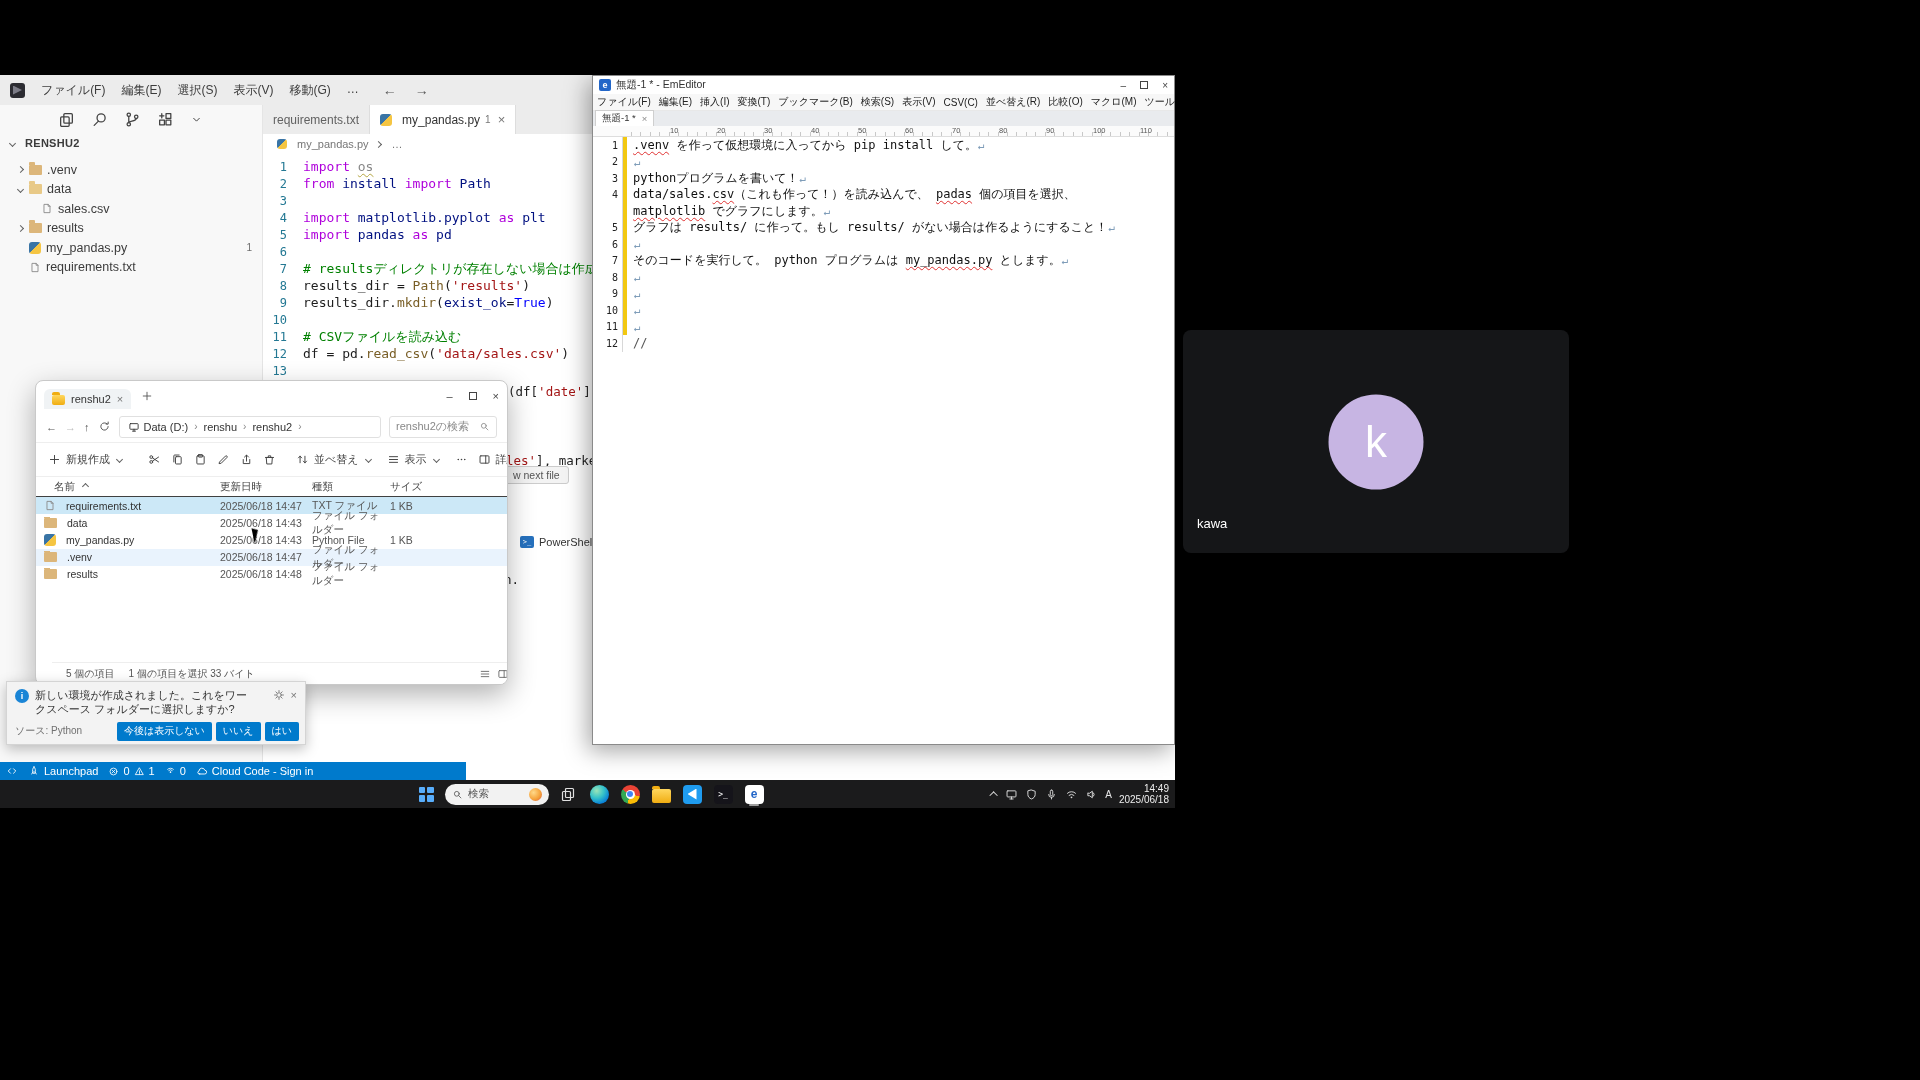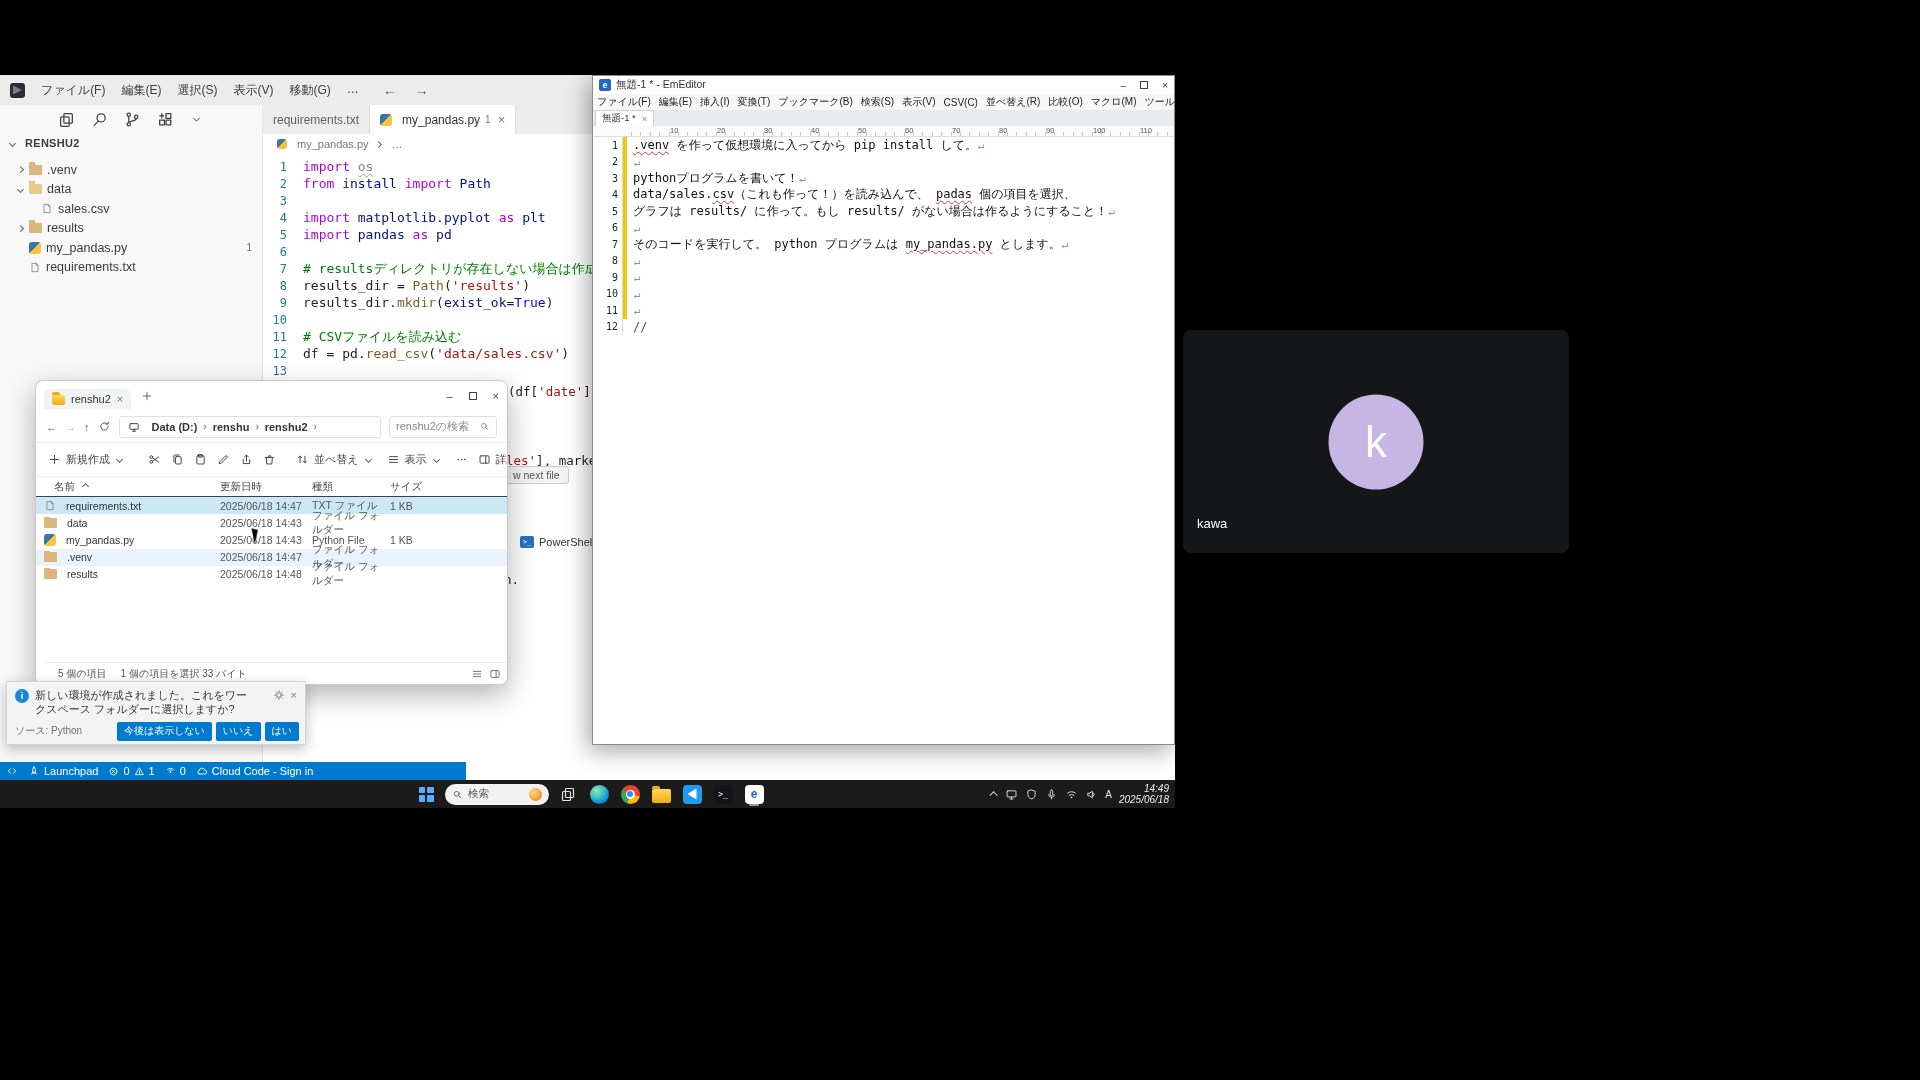--- a/index.html
+++ b/index.html
@@ -68,39 +68,39 @@
 .sb-item{display:flex;align-items:center;gap:4px;white-space:nowrap;cursor:pointer;}
 
 
 .exp{position:absolute;left:35px;top:305px;width:473px;height:305px;background:#fff;border:1px solid #c9c9c9;border-radius:8px;box-shadow:0 10px 28px rgba(0,0,0,.3);z-index:20;font-size:11px;color:#333;overflow:hidden;}
 .exp-title{height:30px;display:flex;align-items:center;padding:0 8px;}
 .exp-tab{display:flex;align-items:center;gap:6px;background:#f0f3f5;border-radius:6px 6px 0 0;padding:4px 8px;margin-top:6px;font-size:11px;}
 .exp-newtab{margin-left:10px;color:#555;}
 .exp-ctrls{margin-left:auto;display:flex;gap:16px;color:#444;align-items:center;}
 .boxglyph{display:inline-block;width:8px;height:8px;border:1px solid #444;}
 .exp-addr{height:32px;display:flex;align-items:center;gap:8px;padding:0 10px;border-bottom:1px solid #eee;color:#555;}
-.addr-pill{display:flex;align-items:center;gap:12px;background:#fff;border:1px solid #e0e0e0;border-radius:3px;height:22px;padding:0 8px;flex:1;color:#333;font-weight:bold;}
+.addr-pill{display:flex;align-items:center;gap:4px;background:#fff;border:1px solid #e0e0e0;border-radius:3px;height:22px;padding:0 8px;flex:1;color:#333;}
 .addr-sep{color:#888;font-size:10px;}
 .crumb{cursor:pointer;white-space:nowrap;}
 .exp-search{display:flex;align-items:center;gap:4px;border:1px solid #e0e0e0;border-radius:3px;height:22px;width:108px;padding:0 6px;color:#888;}
 .exp-toolbar{height:34px;display:flex;align-items:center;gap:10px;padding:0 12px;border-bottom:1px solid #eee;color:#444;}
 .tb-group{display:flex;align-items:center;gap:5px;cursor:pointer;white-space:nowrap;}
 .vsep{width:1px;height:16px;background:#ddd;}
 .exp-cols{height:20px;display:flex;align-items:center;padding-left:18px;color:#444;font-size:10.5px;border-bottom:1px solid #404040;}
 .col-name{width:166px;display:flex;gap:6px;align-items:center;}
 .col-date{width:92px;}.col-type{width:78px;}.col-size{width:48px;}
 #exp-rows{position:relative;}
 .exp-row{height:17.2px;display:flex;align-items:center;padding-left:8px;font-size:10.5px;color:#333;cursor:pointer;}
 .exp-row.sel{background:#cce8f7;}
 .exp-row.hov{background:#e9f3fd;}
 .exp-cell-name{width:176px;display:flex;align-items:center;gap:5px;overflow:hidden;}
 .exp-cell-date{width:92px;color:#555;}
 .exp-cell-type{width:78px;color:#555;}
 .exp-cell-size{width:48px;color:#555;}
-.exp-status{position:absolute;left:8px;bottom:0;width:100%;height:22px;display:flex;align-items:center;gap:14px;padding:0 14px;font-size:10px;color:#555;border-top:1px solid #eee;background:#fff;}
+.exp-status{position:absolute;left:16px;bottom:0;width:100%;height:22px;display:flex;align-items:center;gap:14px;padding:0 14px;font-size:10px;color:#555;border-top:1px solid #eee;background:#fff;}
 .exp-views{margin-left:auto;display:flex;gap:6px;color:#666;}
 
 
 .em{position:absolute;left:592px;top:0;width:583px;height:670px;background:#fff;border:1px solid #8a8a8a;box-shadow:-4px 6px 22px rgba(0,0,0,.35);z-index:10;display:flex;flex-direction:column;}
 .em-title{height:18px;display:flex;align-items:center;gap:5px;padding:0 6px;background:#fff;font-size:10.5px;color:#333;}
 .em-ic{width:12px;height:12px;border-radius:2px;background:#2266c8;color:#fff;font-size:9px;display:flex;align-items:center;justify-content:center;font-weight:bold;}
 .em-ctrls{margin-left:auto;display:flex;gap:14px;align-items:center;color:#444;font-size:10px;}
 .em-menu{height:17px;display:flex;align-items:center;background:#f7f7f7;font-size:10px;color:#222;border-bottom:1px solid #e8e8e8;}
 .em-menu .menu-item{padding:0 4px;}
 .em-tabs{height:15px;display:flex;align-items:flex-end;background:#e9ebee;padding-left:2px;}
@@ -143,21 +143,21 @@
 .fold-ic{width:19px;height:14px;background:linear-gradient(#ffd75e,#f0ad12);border-radius:2px;position:relative;margin-top:3px;}
 .fold-ic::before{content:"";position:absolute;top:-3px;left:0;width:8px;height:3px;background:#f0ad12;border-radius:2px 2px 0 0;}
 .vs-ic{width:19px;height:19px;border-radius:4px;background:#1f9cf0;position:relative;}
 .vs-ic::after{content:"";position:absolute;left:5px;top:4px;width:9px;height:11px;background:#fff;clip-path:polygon(100% 0,100% 100%,0 50%);}
 .term-ic{width:19px;height:19px;border-radius:4px;background:#15141a;color:#fff;font-size:8px;font-family:"DejaVu Sans Mono",monospace;display:flex;align-items:center;justify-content:center;}
 .emed-ic{width:19px;height:19px;border-radius:4px;background:#fff;color:#2266c8;font-weight:bold;font-size:12px;display:flex;align-items:center;justify-content:center;}
 .tv-ic{color:#e0e0e0;}
 .tb-tray{position:absolute;right:6px;top:0;height:28px;display:flex;align-items:center;gap:7px;color:#d8d8d8;}
 .tray-chev{display:inline-block;width:6px;height:6px;border-left:1.3px solid #d8d8d8;border-top:1.3px solid #d8d8d8;transform:rotate(45deg) translateY(2px);}
 .ime{font-size:10px;color:#e5e5e5;}
-.clock{text-align:right;font-size:10px;line-height:11px;color:#eee;cursor:default;font-style:italic;}
+.clock{text-align:right;font-size:10px;line-height:11px;color:#eee;cursor:default;}
 
 
 .tile{position:absolute;left:1183px;top:330px;width:386px;height:223px;background:#151618;border-radius:8px;z-index:1;}
 .avatar{position:absolute;left:50%;top:50%;transform:translate(-50%,-50%);width:95px;height:95px;border-radius:50%;background:#c7b5e3;display:flex;align-items:center;justify-content:center;color:#fff;font-size:44px;}
 .pname{position:absolute;left:14px;bottom:22px;color:#fff;font-size:13px;}
 
 
 .cursor{position:absolute;left:253px;top:452px;width:0;height:0;border-left:6px solid #000;border-right:5px solid transparent;border-bottom:13px solid transparent;border-top:3px solid transparent;transform:rotate(-12deg);z-index:60;filter:drop-shadow(0 0 1px #fff);}
 </style>
 </head>
@@ -633,20 +633,21 @@
           <span style="left: 406px;">80</span>
           <span style="left: 453px;">90</span>
           <span style="left: 500px;">100</span>
           <span style="left: 547px;">110</span>
         </div>
       <div id="em-lines">
           <div class="em-row"><span class="em-ln">1</span><span class="em-mark on"></span><span class="em-text"><span class="seg-sp">.venv</span><span class="seg-t"> を作って仮想環境に入ってから pip install して。</span><span class="seg-ret">↵</span></span></div>
           <div class="em-row"><span class="em-ln">2</span><span class="em-mark on"></span><span class="em-text"><span class="seg-ret">↵</span></span></div>
           <div class="em-row"><span class="em-ln">3</span><span class="em-mark on"></span><span class="em-text"><span class="seg-t">pythonプログラムを書いて！</span><span class="seg-ret">↵</span></span></div>
           <div class="em-row"><span class="em-ln">4</span><span class="em-mark on"></span><span class="em-text"><span class="seg-t">data/sales.</span><span class="seg-sp">csv</span><span class="seg-t">（これも作って！）を読み込んで、 </span><span class="seg-sp">padas</span><span class="seg-t"> 個の項目を選択、</span></span></div>
+          <div class="em-row"><span class="em-ln"></span><span class="em-mark on"></span><span class="em-text"><span class="seg-sp">matplotlib</span><span class="seg-t"> でグラフにします。</span><span class="seg-ret">↵</span></span></div>
           <div class="em-row"><span class="em-ln">5</span><span class="em-mark on"></span><span class="em-text"><span class="seg-t">グラフは results/ に作って。もし results/ がない場合は作るようにすること！</span><span class="seg-ret">↵</span></span></div>
           <div class="em-row"><span class="em-ln">6</span><span class="em-mark on"></span><span class="em-text"><span class="seg-ret">↵</span></span></div>
           <div class="em-row"><span class="em-ln">7</span><span class="em-mark on"></span><span class="em-text"><span class="seg-t">そのコードを実行して。 python プログラムは </span><span class="seg-sp">my_pandas.py</span><span class="seg-t"> とします。</span><span class="seg-ret">↵</span></span></div>
           <div class="em-row"><span class="em-ln">8</span><span class="em-mark on"></span><span class="em-text"><span class="seg-ret">↵</span></span></div>
           <div class="em-row"><span class="em-ln">9</span><span class="em-mark on"></span><span class="em-text"><span class="seg-ret">↵</span></span></div>
           <div class="em-row"><span class="em-ln">10</span><span class="em-mark on"></span><span class="em-text"><span class="seg-ret">↵</span></span></div>
           <div class="em-row"><span class="em-ln">11</span><span class="em-mark on"></span><span class="em-text"><span class="seg-ret">↵</span></span></div>
           <div class="em-row"><span class="em-ln">12</span><span class="em-mark"></span><span class="em-text"><span class="seg-eof">//</span></span></div>
         </div>
     </div>

